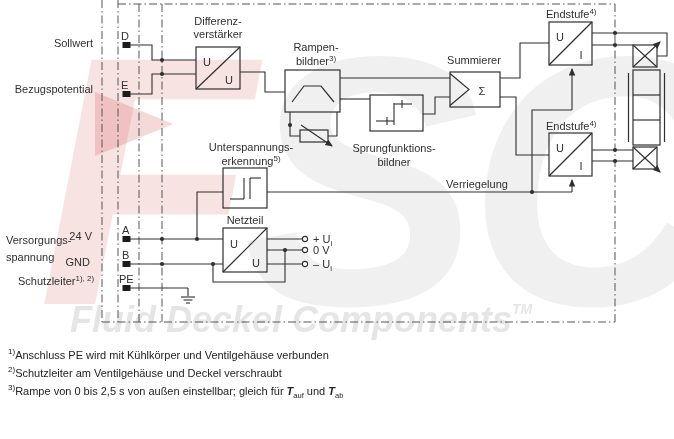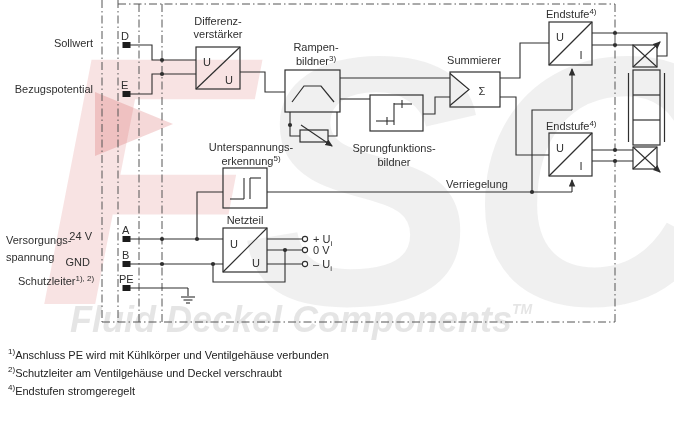--- a/index.html
+++ b/index.html
@@ -244,16 +244,16 @@
         <rect class="blk" x="633" y="147" width="24" height="22"></rect>
         <line class="wire" x1="633" y1="169" x2="657" y2="147"></line>
         <line class="wire" x1="633" y1="147" x2="660" y2="172" marker-end="url(#arr)"></line>
       </g>
     </g>
   </svg>
 
   <div class="footnotes">
     <div class="fn"><sup>1)</sup><span>Anschluss PE wird mit Kühlkörper und Ventilgehäuse verbunden</span></div>
     <div class="fn"><sup>2)</sup><span>Schutzleiter am Ventilgehäuse und Deckel verschraubt</span></div>
-    <div class="fn"><sup>4)</sup><span>Endstufen stromgeregelt</span></div>
+    <div class="fn"><sup>3)</sup><span>Rampe von 0 bis 2,5 s von außen einstellbar; gleich für </span><span class="tvar">T</span><sub>auf</sub><span> und </span><span class="tvar">T</span><sub>ab</sub></div>
   </div>
 
 </div>
 
 </body></html>

